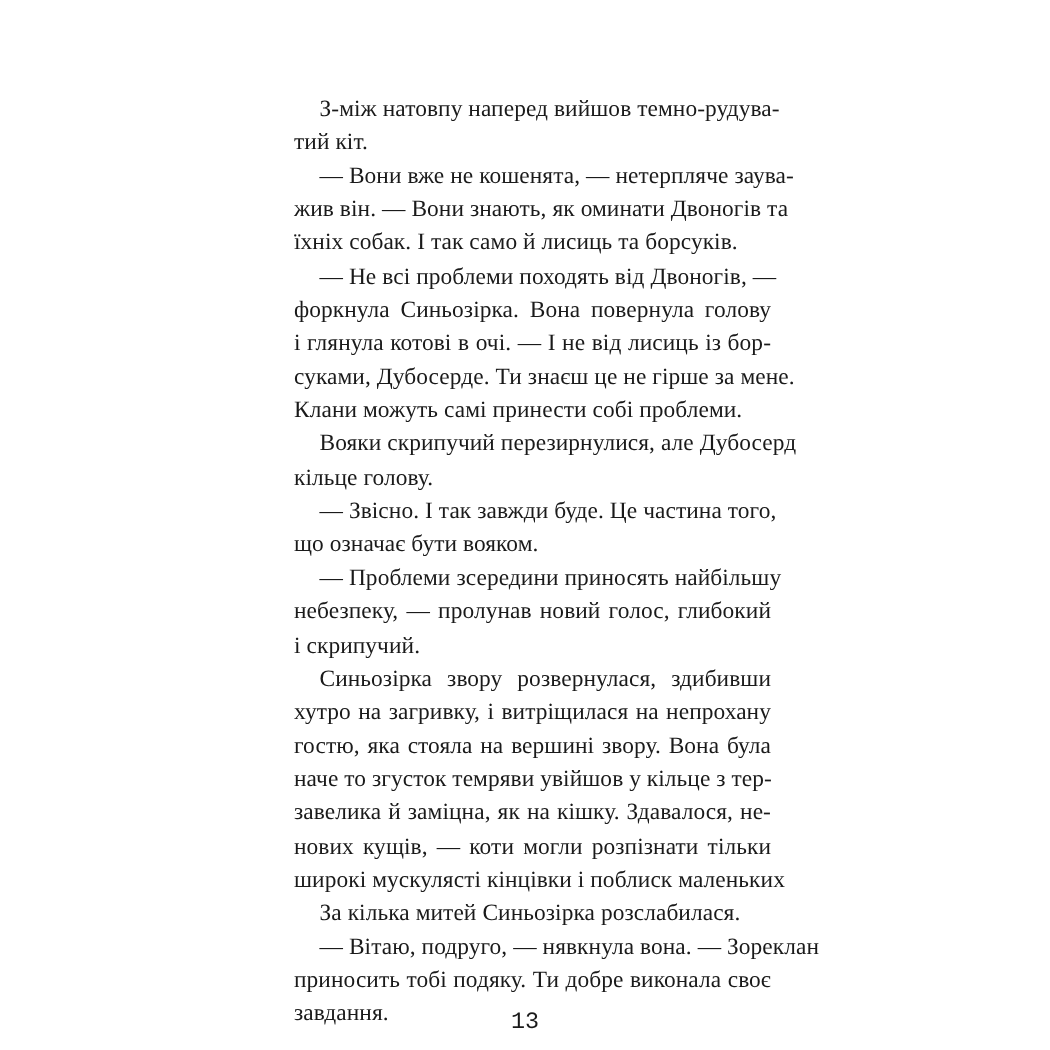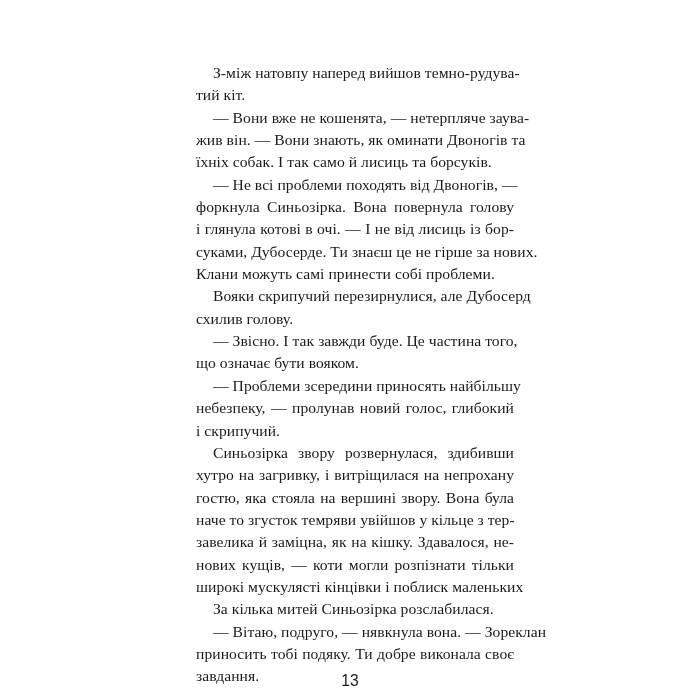--- a/index.html
+++ b/index.html
@@ -14,40 +14,40 @@
     white-space: nowrap;
     text-align: justify;
     text-align-last: justify;
     letter-spacing: 0.05px;
   }
   .line.indent { padding-left: 17px; }
   .line.last { text-align-last: left; }
   .pagenum {
     position:absolute; left:0; width:700px; top:672px;
     text-align:center;
-    font-family: Liberation Sans, sans-serif;
+    font-family: Liberation Mono, monospace;
     font-size: 15.6px; color:#1a1a1a;
   }
 </style>
 </head>
 <body>
 
 <div class="page" id="page-body">
     <div class="line indent">З-між натовпу наперед вийшов темно-рудува-</div>
     <div class="line last">тий кіт.</div>
     <div class="line indent">— Вони вже не кошенята, — нетерпляче заува-</div>
     <div class="line">жив він. — Вони знають, як оминати Двоногів та</div>
     <div class="line last">їхніх собак. І так само й лисиць та борсуків.</div>
     <div class="line indent">— Не всі проблеми походять від Двоногів, —</div>
     <div class="line">форкнула Синьозірка. Вона повернула голову</div>
     <div class="line">і глянула котові в очі. — І не від лисиць із бор-</div>
-    <div class="line">суками, Дубосерде. Ти знаєш це не гірше за нових.</div>
+    <div class="line">суками, Дубосерде. Ти знаєш це не гірше за мене.</div>
     <div class="line last">Клани можуть самі принести собі проблеми.</div>
     <div class="line indent">Вояки скрипучий перезирнулися, але Дубосерд</div>
-    <div class="line last">схилив голову.</div>
+    <div class="line last">кільце голову.</div>
     <div class="line indent">— Звісно. І так завжди буде. Це частина того,</div>
     <div class="line last">що означає бути вояком.</div>
     <div class="line indent">— Проблеми зсередини приносять найбільшу</div>
     <div class="line">небезпеку, — пролунав новий голос, глибокий</div>
     <div class="line last">і скрипучий.</div>
     <div class="line indent">Синьозірка звору розвернулася, здибивши</div>
     <div class="line">хутро на загривку, і витріщилася на непрохану</div>
     <div class="line">гостю, яка стояла на вершині звору. Вона була</div>
     <div class="line">наче то згусток темряви увійшов у кільце з тер-</div>
     <div class="line">завелика й заміцна, як на кішку. Здавалося, не-</div>

